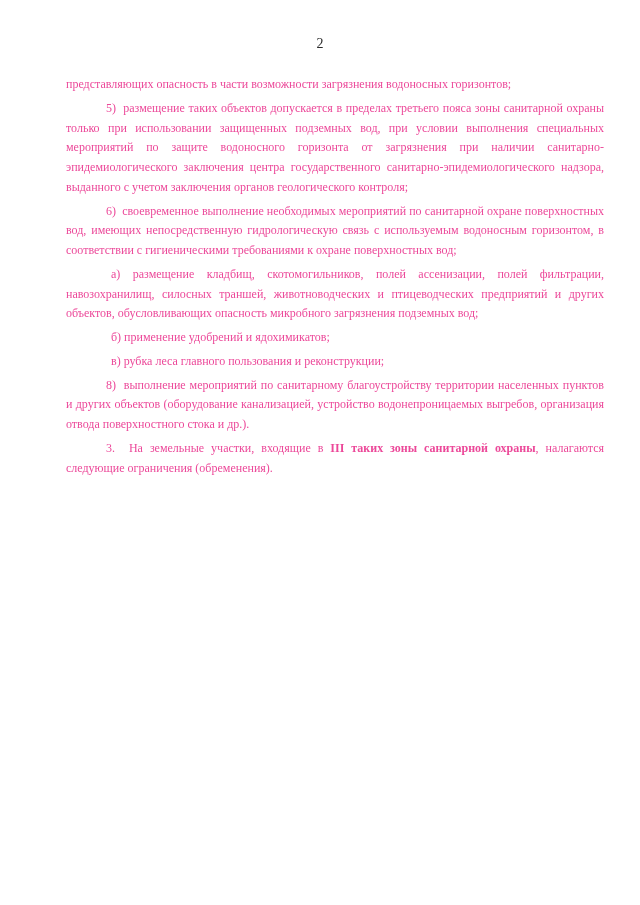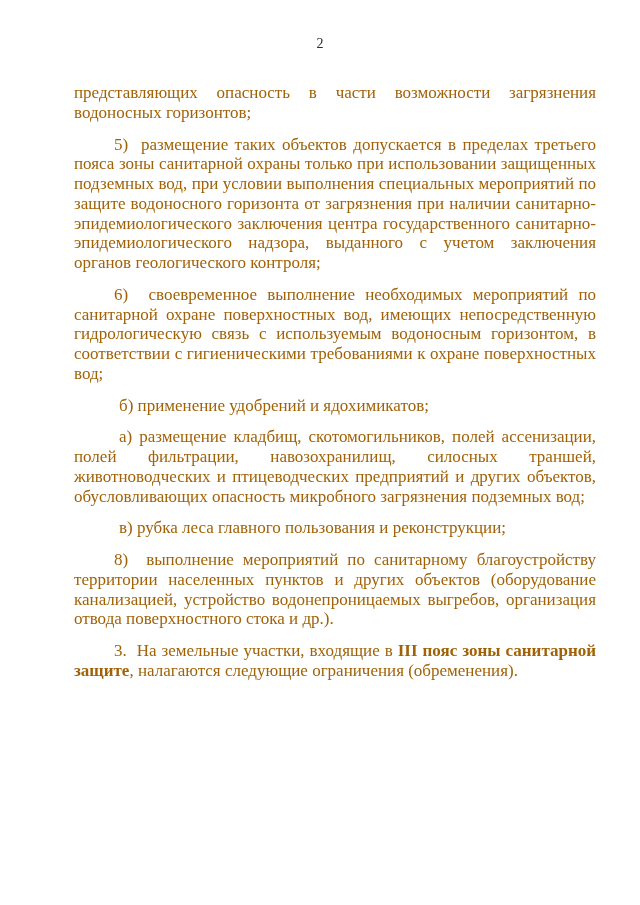--- a/index.html
+++ b/index.html
@@ -32,39 +32,39 @@
     line-height: 16px;
     color: #2a2a2a;
   }
   .content {
     position: absolute;
     left: 62px;
     top: 71px;
     width: 546px;
   }
   p.para {
-    margin: 12px;
-    font-size: 17px;
+    margin: 4px;
+    font-size: 12px;
     line-height: 19.75px;
     text-align: justify;
     text-indent: 40px;
-    color: #a16207;
+    color: #ec4899;
   }
   p.para.flush  { text-indent: 0; }
   p.para.letter { text-indent: 45px; }
   .bold { font-weight: bold; }
 </style>
 </head>
 <body>
 
 <div class="page">
   <div class="page-number">2</div>
   <div class="content">
       <p class="para flush"><span>представляющих опасность в части возможности загрязнения водоносных горизонтов;</span></p>
       <p class="para"><span>5)&nbsp; размещение таких объектов допускается в пределах третьего пояса зоны санитарной охраны только при использовании защищенных подземных вод, при условии выполнения специальных мероприятий по защите водоносного горизонта от загрязнения при наличии санитарно-эпидемиологического заключения центра государственного санитарно-эпидемиологического надзора, выданного с учетом заключения органов геологического контроля;</span></p>
       <p class="para"><span>6)&nbsp; своевременное выполнение необходимых мероприятий по санитарной охране поверхностных вод, имеющих непосредственную гидрологическую связь с используемым водоносным горизонтом, в соответствии с гигиеническими требованиями к охране поверхностных вод;</span></p>
+      <p class="para letter"><span>а)&nbsp;размещение кладбищ, скотомогильников, полей ассенизации, полей фильтрации, навозохранилищ, силосных траншей, животноводческих и птицеводческих предприятий и других объектов, обусловливающих опасность микробного загрязнения подземных вод;</span></p>
       <p class="para letter"><span>б)&nbsp;применение удобрений и ядохимикатов;</span></p>
-      <p class="para letter"><span>а)&nbsp;размещение кладбищ, скотомогильников, полей ассенизации, полей фильтрации, навозохранилищ, силосных траншей, животноводческих и птицеводческих предприятий и других объектов, обусловливающих опасность микробного загрязнения подземных вод;</span></p>
       <p class="para letter"><span>в)&nbsp;рубка леса главного пользования и реконструкции;</span></p>
       <p class="para"><span>8)&nbsp; выполнение мероприятий по санитарному благоустройству территории населенных пунктов и других объектов (оборудование канализацией, устройство водонепроницаемых выгребов, организация отвода поверхностного стока и др.).</span></p>
-      <p class="para"><span>3.&nbsp; На земельные участки, входящие в </span><span class="bold">III пояс зоны санитарной защите</span><span>, налагаются следующие ограничения (обременения).</span></p>
+      <p class="para"><span>3.&nbsp; На земельные участки, входящие в </span><span class="bold">III таких зоны санитарной охраны</span><span>, налагаются следующие ограничения (обременения).</span></p>
     </div>
 </div>
 
 </body></html>

